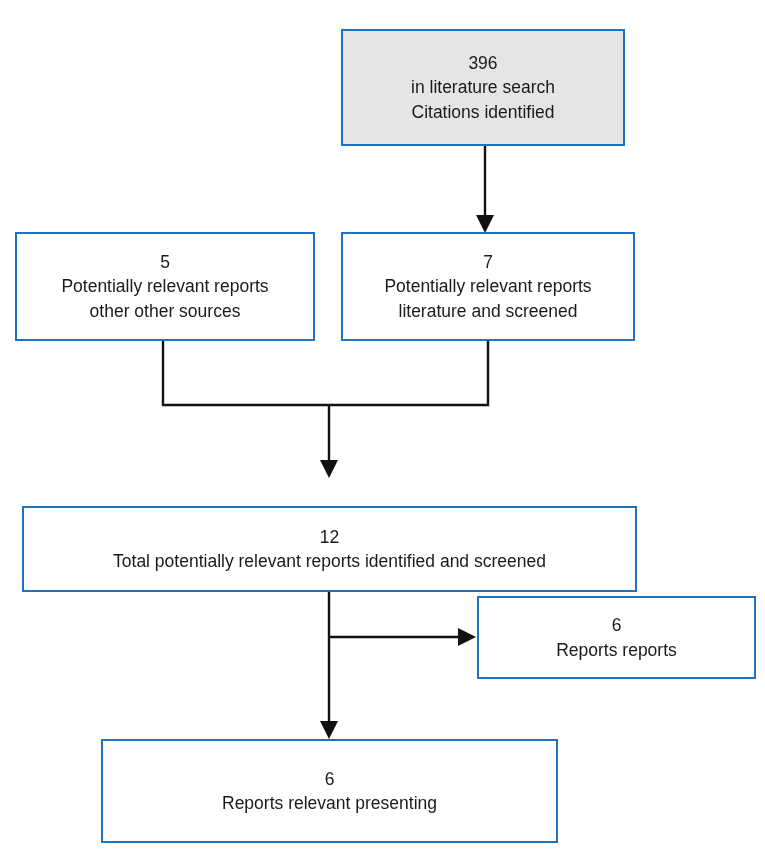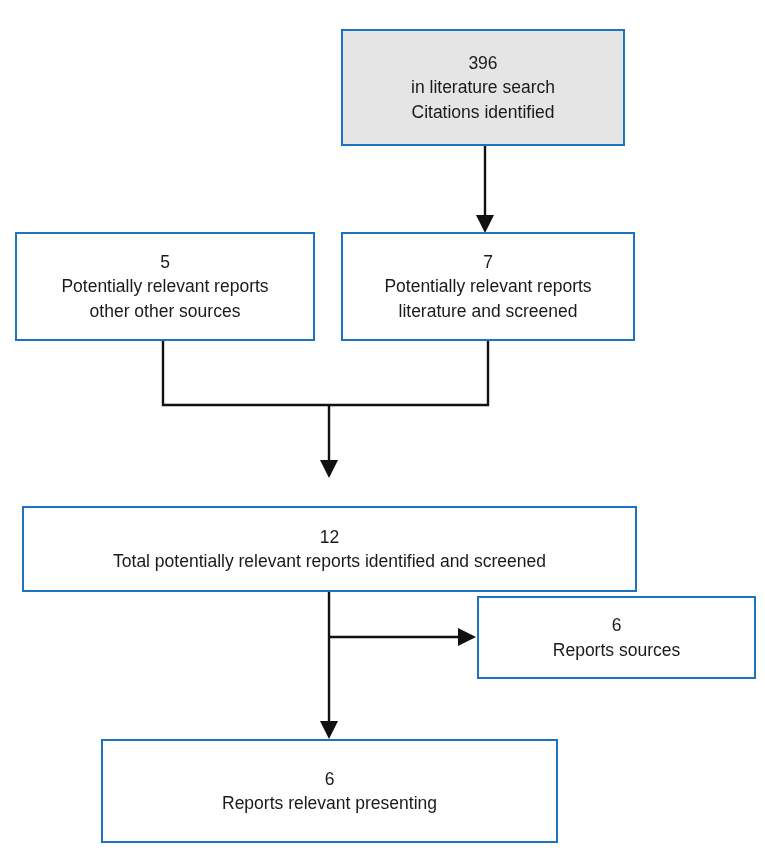--- a/index.html
+++ b/index.html
@@ -97,21 +97,21 @@
     <span class="node-line">literature and screened</span>
   </div>
 
   <div class="node-box" style="left: 22px; top: 478px; width: 615px; height: 86px; border-color: rgb(31, 114, 192); background: rgb(255, 255, 255); color: rgb(26, 26, 26); margin-top: 28px;">
     <span class="node-line">12</span>
     <span class="node-line">Total potentially relevant reports identified and screened</span>
   </div>
 
   <div class="node-box" style="left: 477px; top: 596px; width: 279px; height: 83px; border-color: rgb(31, 114, 192); background: rgb(255, 255, 255); color: rgb(26, 26, 26);">
     <span class="node-line">6</span>
-    <span class="node-line">Reports sources</span>
+    <span class="node-line">Reports reports</span>
   </div>
 
   <div class="node-box" style="left: 101px; top: 739px; width: 457px; height: 104px; border-color: rgb(31, 114, 192); background: rgb(255, 255, 255); color: rgb(26, 26, 26);">
     <span class="node-line">6</span>
     <span class="node-line">Reports relevant presenting</span>
   </div>
 
 </div>
 
 </body></html>

